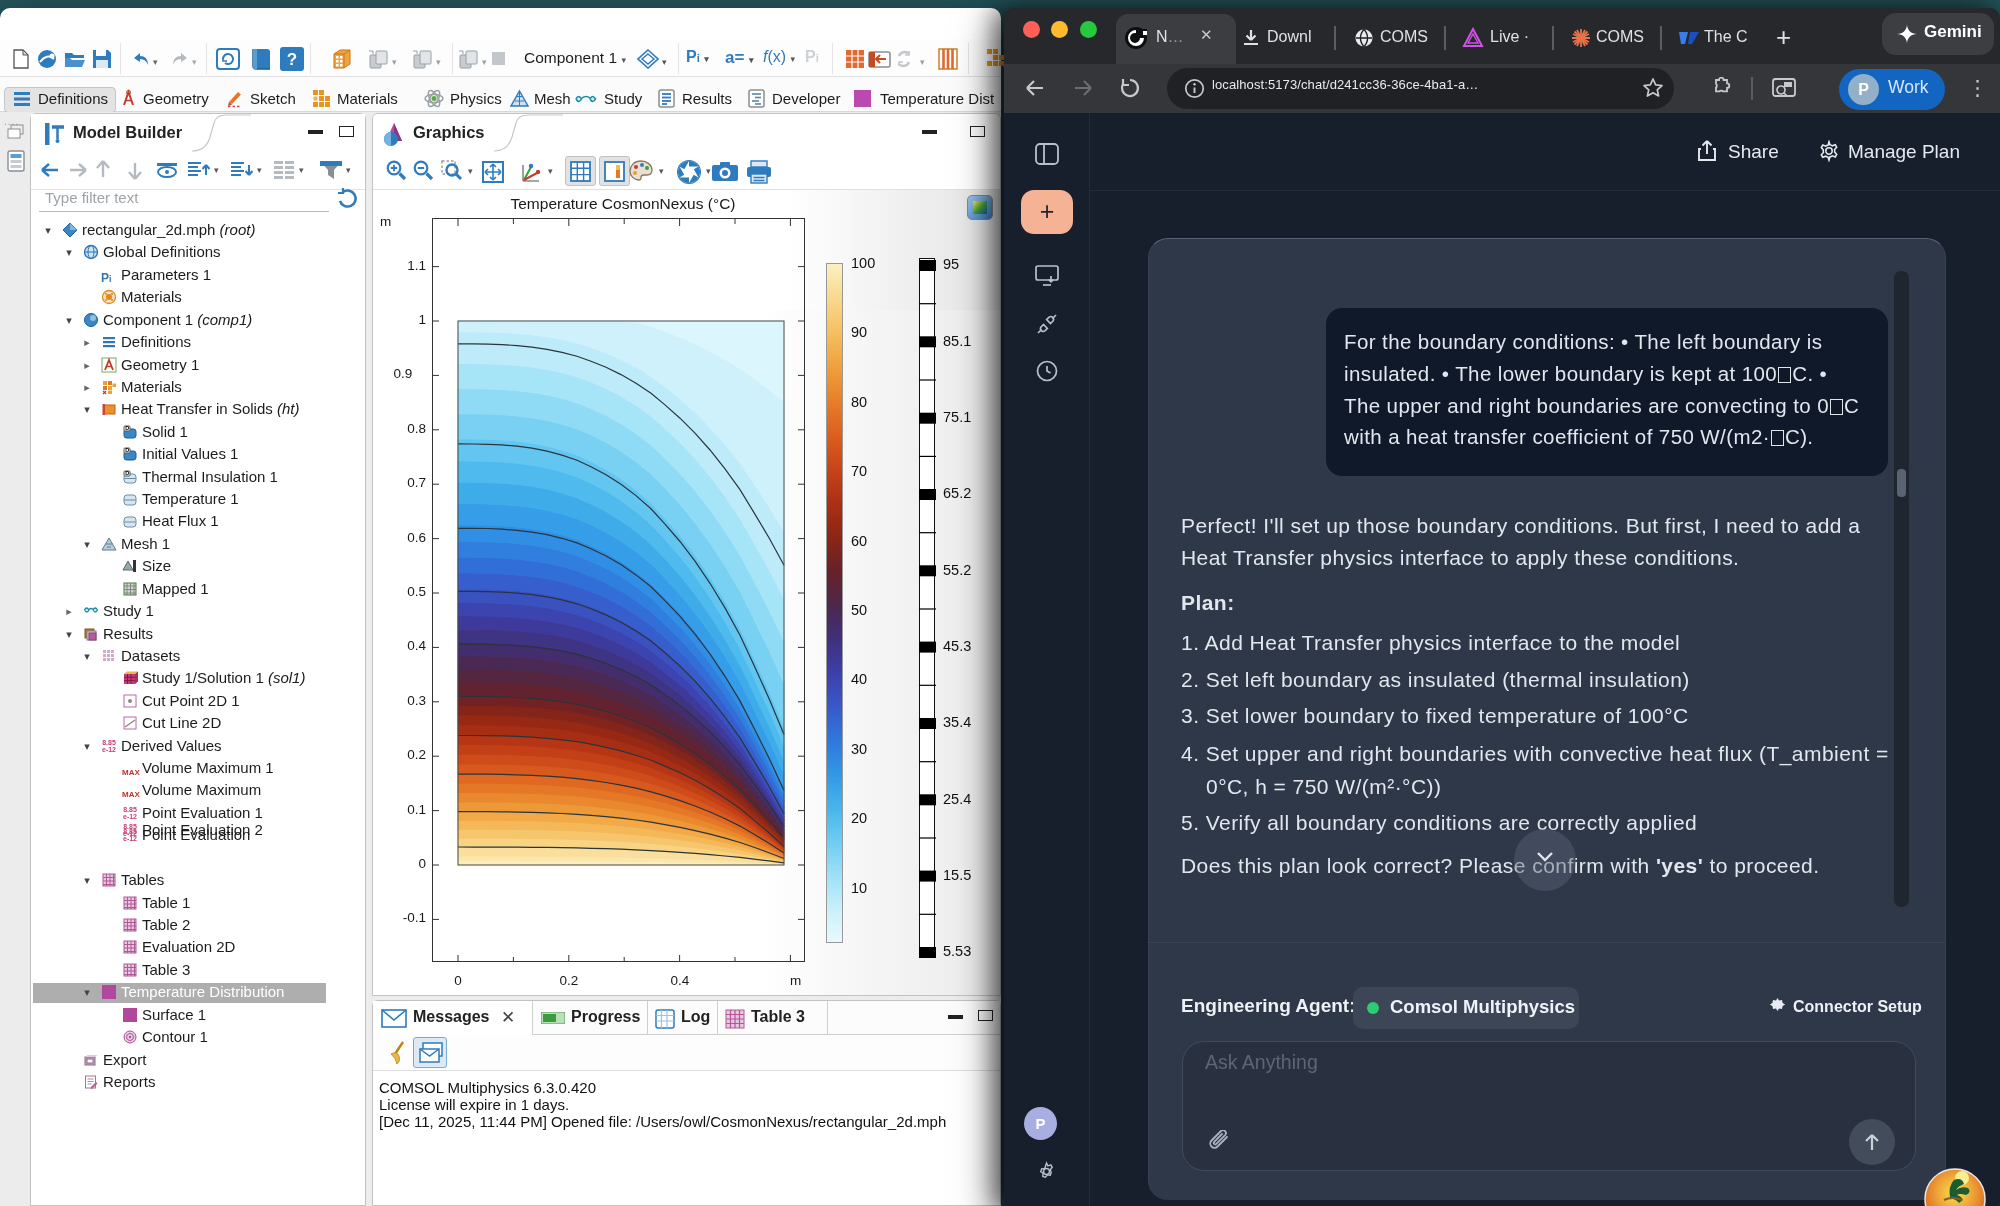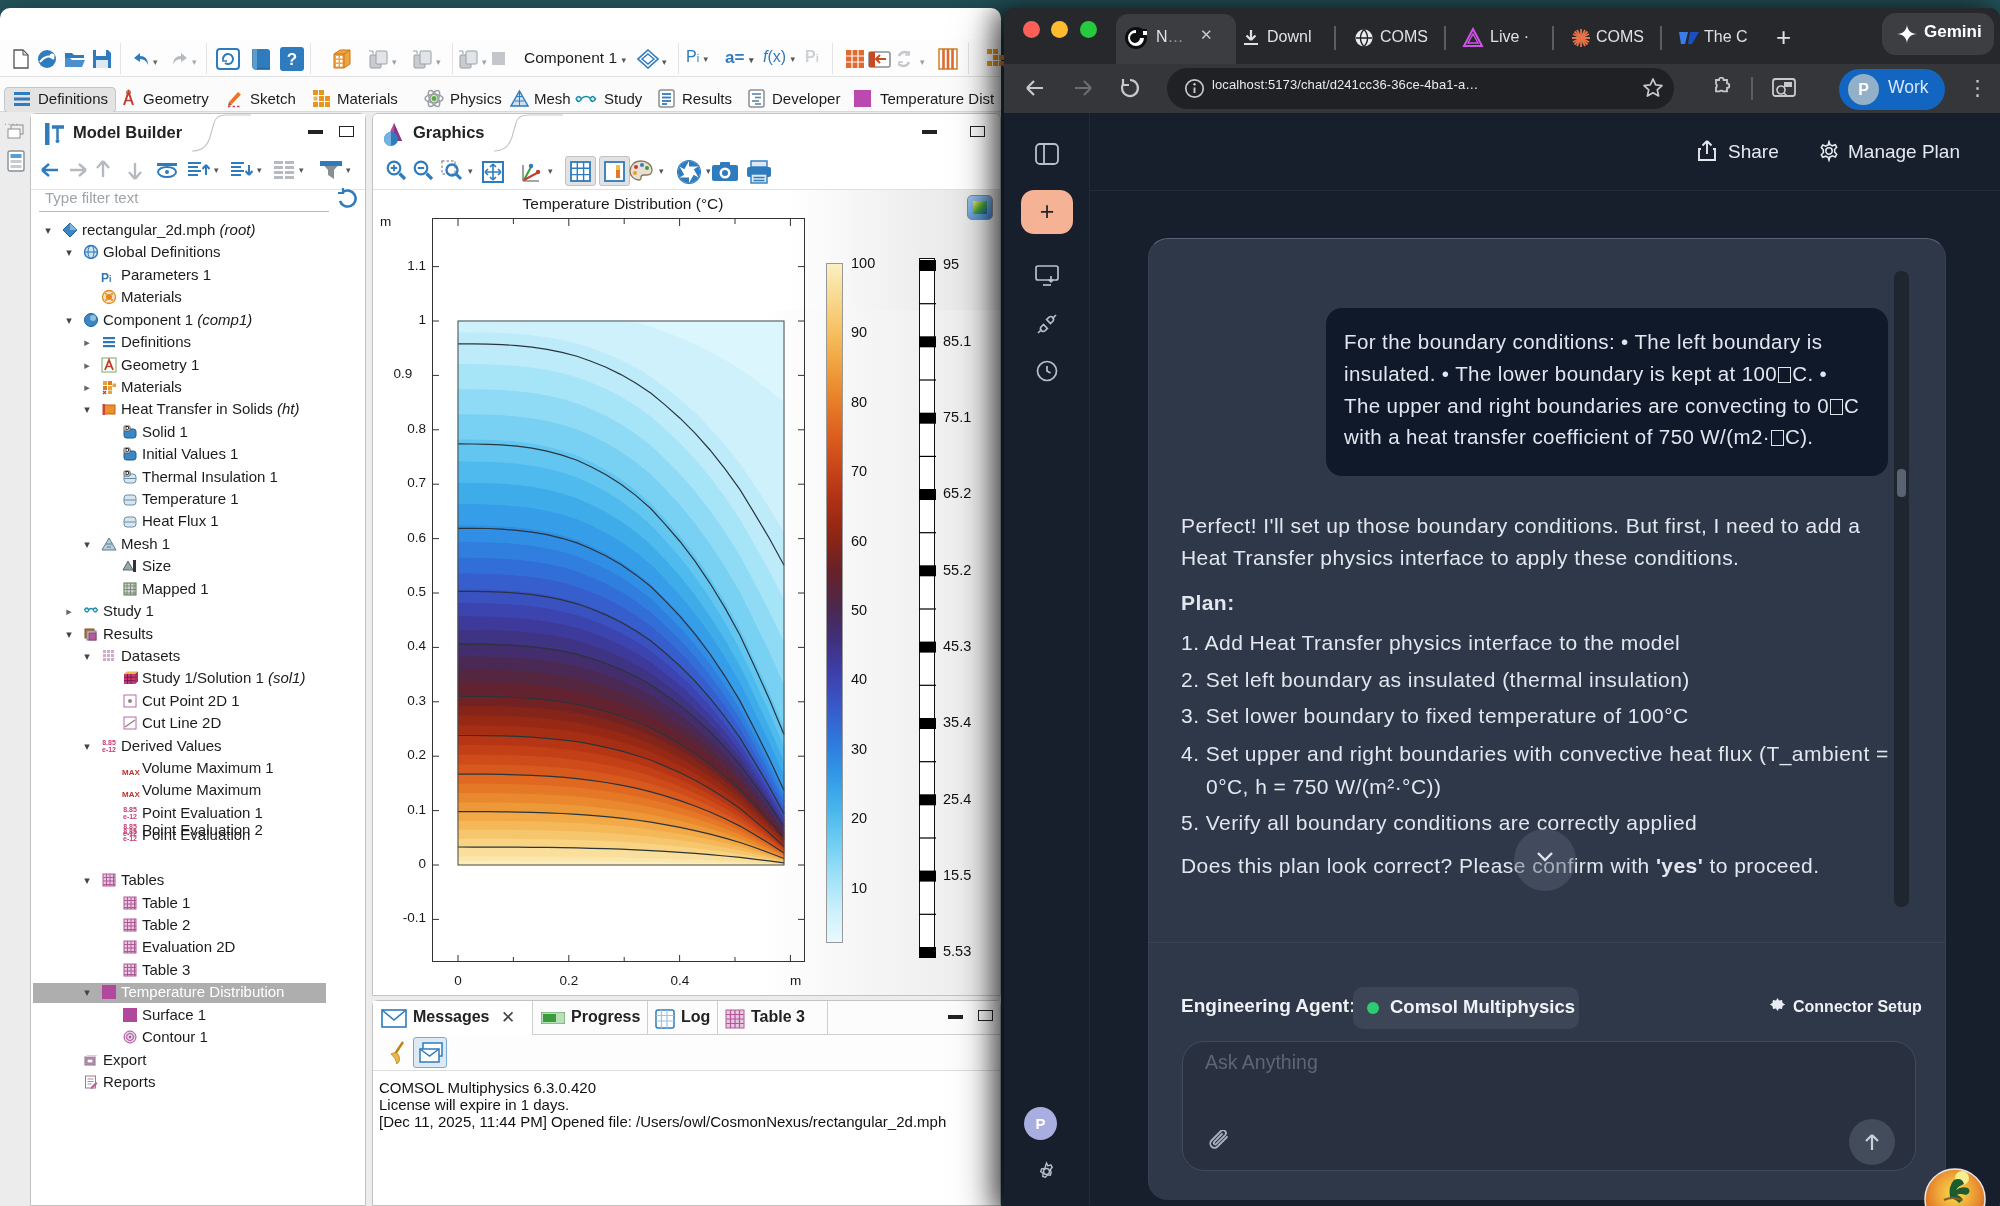--- a/index.html
+++ b/index.html
@@ -111,21 +111,21 @@
       <div class="abs" style="left:482px;top:18px;color:#9aa0a4;font-size:9px">▾</div>
       <svg class="abs" style="left:492px;top:13px" width="14" height="14">
         <rect width="13" height="13" fill="#c3c7cb"></rect>
       </svg>
       <div class="abs" style="left:524px;top:10px;font-size:15.5px;color:#1c1c1c">Component 1 <span style="font-size:9px;color:#555">▾</span></div>
       <svg class="abs" style="left:637px;top:10px" width="22" height="20">
         <polygon points="11,1 21,10 11,19 1,10" fill="none" stroke="#2e7bbd" stroke-width="1.6"></polygon>
         <polygon points="11,5 17,10 11,15 5,10" fill="none" stroke="#2e7bbd" stroke-width="1.4"></polygon>
       </svg>
       <div class="abs" style="left:662px;top:18px;color:#555;font-size:9px">▾</div>
-      <div class="abs" style="left:686px;top:9px;font-size:16px;font-weight:400;color:#2e7bbd">P<span style="font-size:11px">i</span> <span style="font-size:9px;color:#555">▾</span></div>
+      <div class="abs" style="left:686px;top:9px;font-size:16px;font-weight:700;color:#2e7bbd">P<span style="font-size:11px">i</span> <span style="font-size:9px;color:#555">▾</span></div>
       <div class="abs" style="left:725px;top:9px;font-size:17px;font-weight:700;color:#2e7bbd">a= <span style="font-size:9px;color:#555">▾</span></div>
       <div class="abs" style="left:763px;top:9px;font-size:16px;color:#2e7bbd"><i>f</i>(x) <span style="font-size:9px;color:#555">▾</span></div>
       <div class="abs" style="left:805px;top:9px;font-size:16px;font-weight:700;color:#cdd1d4">P<span style="font-size:11px">i</span></div>
       <svg class="abs" style="left:845px;top:10px" width="20" height="20">
         <rect x="1" y="1" width="18" height="18" fill="#e06a30"></rect>
         <path d="M1 7 h18 M1 13 h18 M7 1 v18 M13 1 v18" stroke="#fff" stroke-width="1.2"></path>
       </svg>
       <svg class="abs" style="left:868px;top:10px" width="24" height="20">
         <rect x="1" y="3" width="21" height="15" rx="2" fill="#fff" stroke="#8a8f93" stroke-width="1.6"></rect>
         <rect x="1" y="3" width="6" height="15" fill="#c84a20"></rect>
@@ -407,21 +407,21 @@
           <svg class="abs" style="left:373px;top:8px" width="26" height="24">
             <rect x="5" y="1" width="16" height="6" fill="#dce8f2" stroke="#2e7bbd" stroke-width="1.4"></rect>
             <rect x="1" y="7" width="24" height="10" rx="2" fill="#2e7bbd"></rect>
             <rect x="5" y="14" width="16" height="9" fill="#dce8f2" stroke="#2e7bbd" stroke-width="1.4"></rect>
             <line x1="7.5" y1="17.5" x2="18.5" y2="17.5" stroke="#2e7bbd" stroke-width="1.4"></line>
             <line x1="7.5" y1="20.5" x2="18.5" y2="20.5" stroke="#2e7bbd" stroke-width="1.4"></line>
           </svg>
         </div>
         <div class="abs" style="left:0;top:76px;right:0;bottom:0;background:linear-gradient(to right,#ffffff 0%,#ffffff 66%,#ededed 88%,#e5e5e5 100%)">
           <div class="abs" style="left:0;top:120px;right:0;bottom:0;background:linear-gradient(to right,#ffffff 0%,#ffffff 62%,#f2f2f2 85%,#ececec 100%)"></div>
-          <div class="abs" style="left:0;top:5px;width:500px;text-align:center;font-size:15.5px;color:#1a1a1a;font-family:'Liberation Sans',sans-serif">Temperature Distribution (°C)</div>
+          <div class="abs" style="left:0;top:5px;width:500px;text-align:center;font-size:15.5px;color:#1a1a1a;font-family:'Liberation Sans',sans-serif">Temperature CosmonNexus (°C)</div>
           <div class="abs" style="left:594px;top:5px;width:26px;height:25px;border-radius:5px;background:linear-gradient(135deg,#9ec7e8,#3a7cc4);border:1px solid #888">
             <span style="position:absolute;left:5px;top:5px;width:14px;height:13px;background:linear-gradient(135deg,#f6e24a,#3a9c3a 55%,#2255aa)"></span>
           </div>
         </div>
       </div>
     <div class="panel" style="left:372px;top:888px;width:629px;bottom:0;border-radius:6px 6px 0 0">
         <div class="abs" style="left:0;top:0;width:100%;height:34px;background:#fff">
           <div class="abs" style="left:0;top:0;width:160px;height:34px;background:#fff;border-right:1px solid #cfcfcf"></div>
           <svg class="abs" style="left:8px;top:8px" width="26" height="19">
             <rect x="1" y="1" width="24" height="17" fill="#fff" stroke="#2e7bbd" stroke-width="1.6"></rect>

